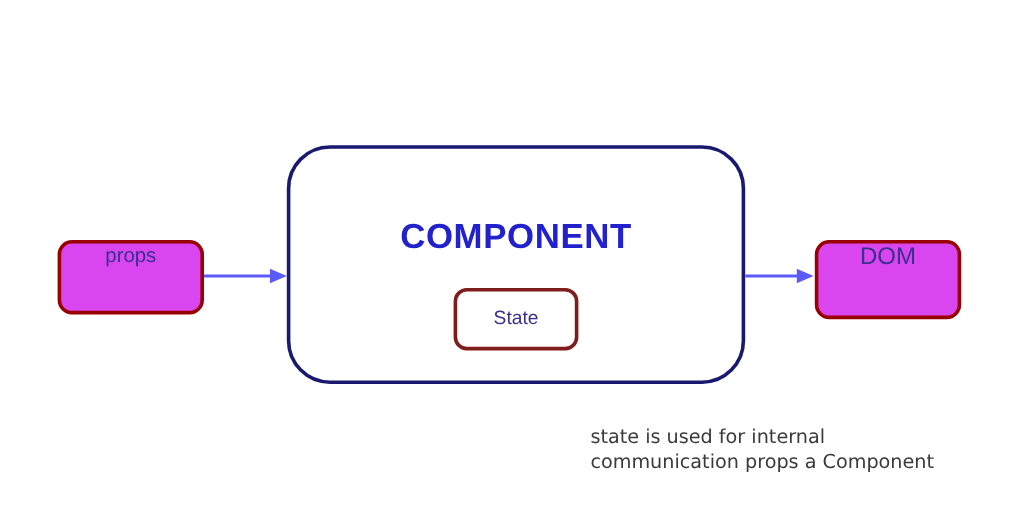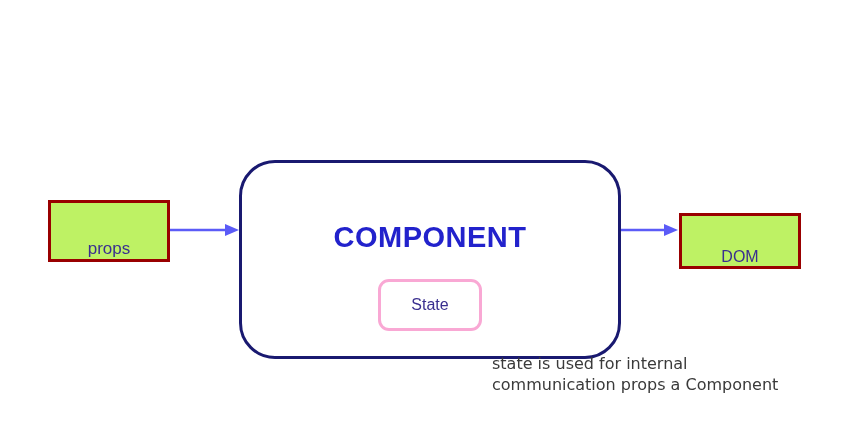--- a/index.html
+++ b/index.html
@@ -12,73 +12,71 @@
     position: relative;
     width: 850px;
     height: 440px;
     background: #ffffff;
     overflow: hidden;
   }
   .node {
     position: absolute;
     box-sizing: border-box;
     border: 3px solid #990000;
-    border-radius: 0;
-    background: #bef264;
+    border-radius: 12px;
+    background: #d946ef;
     display: flex;
-    align-items: flex-end;
+    align-items: flex-start;
     justify-content: center;
     color: #3a2f8f;
     font-size: 17px;
   }
   .node-props {
     left: 48px;
     top: 200px;
     width: 122px;
     height: 62px;
   }
   .node-dom {
     left: 679px;
     top: 200px;
     width: 122px;
-    height: 56px;
-    font-size: 16px;
-    margin-top: 13px;
+    height: 66px;
+    font-size: 20px;
   }
   .component-box {
     position: absolute;
     left: 239px;
     top: 121px;
     width: 382px;
     height: 199px;
     box-sizing: border-box;
     border: 3px solid #191970;
     border-radius: 36px;
     background: #ffffff;
-    margin-top: 39px;
   }
   .component-title {
     position: absolute;
     left: 0;
     right: 0;
     top: 58px;
     text-align: center;
     color: #2222cc;
     font-size: 29px;
     font-weight: bold;
     letter-spacing: 0.5px;
   }
   .node-state {
     position: absolute;
     left: 136px;
     top: 116px;
     width: 104px;
     height: 52px;
     box-sizing: border-box;
-    border: 3px solid #f9a8d4;
+    border: 3px solid #7f1d1d;
     border-radius: 11px;
     display: flex;
     align-items: center;
     justify-content: center;
     color: #3a2f8f;
     font-size: 16px;
   }
   .arrow {
     position: absolute;
     display: block;

